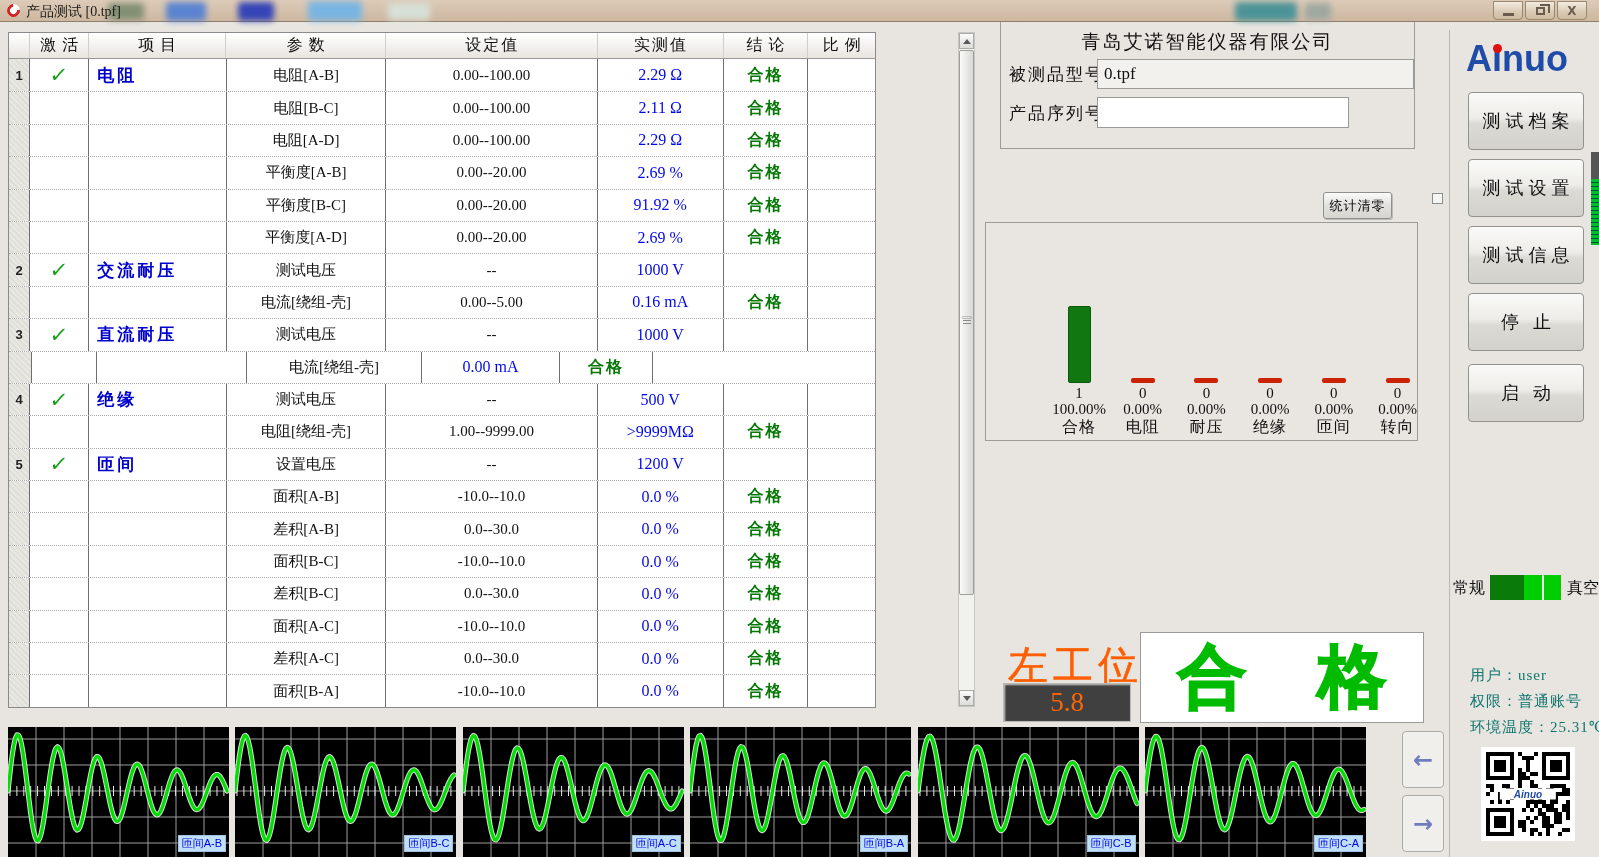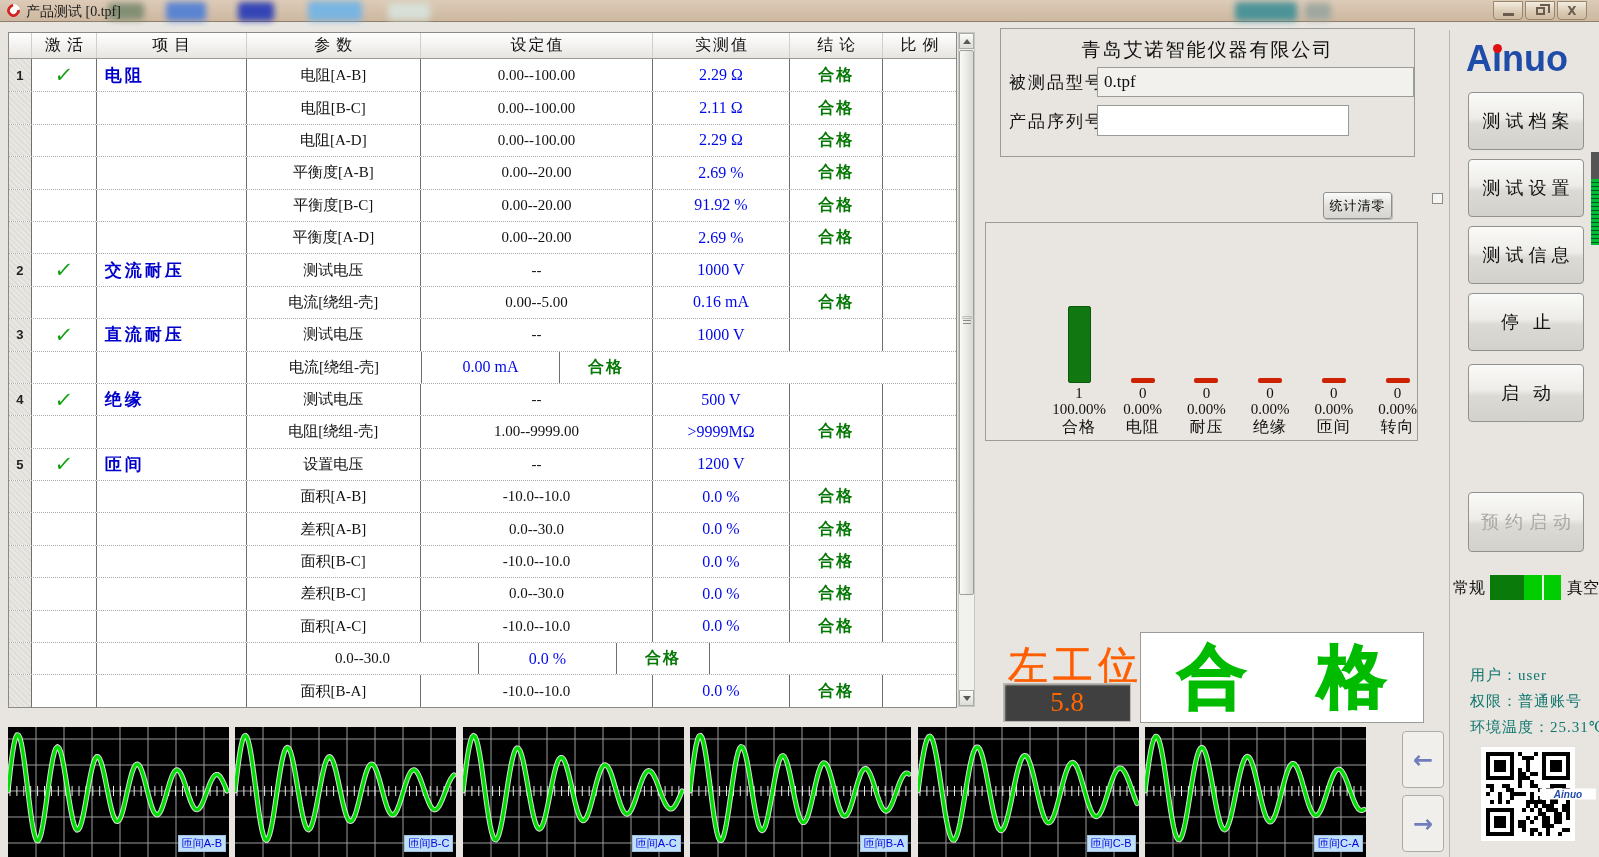--- a/index.html
+++ b/index.html
@@ -16,21 +16,21 @@
   .win-title { position:absolute; left:26px; top:3px; font:14px "Liberation Serif",serif; color:#1A1A1A; }
   .win-btn { position:absolute; top:1px; width:30px; height:19px; border:1px solid #97876F;
              border-radius:0 0 4px 4px; background:linear-gradient(#F4ECDF,#D9C9B3 60%,#CEBBA2);
              display:flex; align-items:center; justify-content:center; cursor:pointer; }
   .glyph-min { width:11px; height:3px; background:#6B5D4D; margin-top:7px; }
   .glyph-restore { width:9px; height:8px; border:2px solid #6B5D4D; background:transparent; position:relative; }
   .glyph-restore:before { content:""; position:absolute; left:2px; top:-5px; width:8px; height:7px; border:2px solid #6B5D4D; border-bottom:none; border-left:none; }
   .glyph-close { font:bold 12px "DejaVu Sans",sans-serif; color:#6B5D4D; }
 
   
-  .table-wrap { position:absolute; left:8px; top:32px; width:949px; background:#FDFDFD;
+  .table-wrap { position:absolute; left:8px; top:32px; width:868px; background:#FDFDFD;
                 border:1px solid #8A8A8A; }
   .thead { display:flex; height:26px; background:linear-gradient(#FFFFFF,#E8E5E0);
            border-bottom:1px solid #999; }
   .th { display:flex; align-items:center; justify-content:center; font-size:16px; color:#111;
         letter-spacing:6px; text-indent:6px; border-left:1px solid #CFCFCF; }
   .trow { display:flex; height:32.4px; border-top:1px dotted #A9A9A9; background:#fff; }
   .trow:first-child { border-top:none; }
   .c { display:flex; align-items:center; justify-content:center; font-size:15px; color:#111;
        border-left:1px solid #6F6F6F; overflow:hidden; }
   .w-rowhead { width:22px; border-left:none; background:repeating-linear-gradient(45deg,#E9E7E2 0 2px,#E0DED8 2px 4px); }
@@ -54,21 +54,21 @@
              background:#F1F1EE; border:1px solid #C6C6C2; }
   .sb-arrow { position:absolute; left:0; width:15px; height:16px; background:linear-gradient(#FBFBFA,#DCDCD8);
               border:1px solid #ABABA6; display:flex; align-items:center; justify-content:center; cursor:pointer; }
   .sb-tri-up { width:0; height:0; border-left:4px solid transparent; border-right:4px solid transparent; border-bottom:5px solid #5A5A5A; }
   .sb-tri-dn { width:0; height:0; border-left:4px solid transparent; border-right:4px solid transparent; border-top:5px solid #5A5A5A; }
   .sb-thumb { position:absolute; left:0; top:17px; width:15px; height:545px;
               background:linear-gradient(90deg,#FAFAF8,#D8D8D4); border:1px solid #9E9E9A; border-radius:2px; cursor:grab; }
   .sb-grip { position:absolute; left:3px; top:266px; width:8px; height:1px; box-shadow:0 0 0 .5px #8a8a8a, 0 3px 0 0 #8a8a8a, 0 6px 0 0 #8a8a8a; }
 
   
-  .info-box { position:absolute; left:1000px; top:28px; width:415px; height:129px;
+  .info-box { position:absolute; left:1000px; top:20px; width:415px; height:129px;
               border:1px solid #9B9B97; background:#E8E5E0; }
   .company { position:absolute; left:0; top:8px; width:100%; text-align:center; font-size:19px;
              letter-spacing:2px; color:#111; }
   .fld-label { position:absolute; font-size:17px; color:#111; letter-spacing:2px; }
   .fld-input { position:absolute; border:1px solid #9A9A96; font:17px "Liberation Serif",serif;
                padding:0 6px; color:#111; outline:none; }
   .inp-model { left:96px; top:38px; width:317px; height:30px; background:#F2F1EE; }
   .inp-serial { left:96px; top:76px; width:252px; height:31px; background:#FFFFFF; }
 
   .clear-btn { position:absolute; left:1323px; top:192px; width:69px; height:27px;
@@ -116,21 +116,21 @@
   .side-btn.disabled { color:#A9A8A4; }
   .mode-row { position:absolute; left:0px; top:545px; width:150px; height:26px; }
   .mode-label { position:absolute; top:3px; font-size:16px; color:#111; }
   .mode-toggle { position:absolute; left:40px; top:0px; width:73px; height:25px; display:flex; cursor:pointer; }
   .seg-dark { width:34px; height:100%; background:#0A7A0A; }
   .seg-bright { height:100%; background:#00CE00; }
   .seg-line { width:2px; height:100%; background:#EFEFEF; }
   .user-line { position:absolute; left:20px; font-size:15px; color:#0f766e; letter-spacing:1px; white-space:nowrap; }
   .qr-wrap { position:absolute; left:31px; top:717px; width:94px; height:94px; background:#fff; }
   .qr-center-chip { position:absolute; left:50%; top:50%; transform:translate(-50%,-50%);
-                    background:#fff; padding:0 14px; font:bold italic 10px "Liberation Sans",sans-serif; color:#1E4CA8;margin-left:40px; }
+                    background:#fff; padding:0 14px; font:bold italic 10px "Liberation Sans",sans-serif; color:#1E4CA8; }
 
   
   .level-stripe { position:absolute; left:1591px; top:152px; width:8px; height:93px; background:#555; }
   .level-stripe .green { position:absolute; left:0; top:27px; width:8px; height:66px;
       background:repeating-linear-gradient(180deg,#00BB33 0 3px,#035523 3px 4px); }
 
   
   .pager-btn { position:absolute; left:1402px; width:42px; height:57px; background:#F0EFEB;
                border:1px solid #ABABA7; border-radius:4px; display:flex; align-items:center;
                justify-content:center; cursor:pointer; }
@@ -403,20 +403,21 @@
           <div class="c w-meas">0.0 %</div>
           <div class="c w-res">合格</div>
           <div class="c w-ratio"></div>
         </div>
         <div class="trow">
           <div class="c w-rowhead">
             <span class="rownum"></span>
           </div>
           <div class="c w-activate"></div>
           <div class="c w-item"></div>
+          <div class="c w-param">差积[A-C]</div>
           <div class="c w-set">0.0--30.0</div>
           <div class="c w-meas">0.0 %</div>
           <div class="c w-res">合格</div>
           <div class="c w-ratio"></div>
         </div>
         <div class="trow">
           <div class="c w-rowhead">
             <span class="rownum"></span>
           </div>
           <div class="c w-activate"></div>
@@ -520,21 +521,20 @@
 
   <div class="sidebar">
     <div class="logo"><span>Aınuo</span><span class="logo-dot"></span></div>
     <div>
         <div class="side-btn" style="top: 62px; position: absolute;">测试档案</div>
         <div class="side-btn" style="top: 129px; position: absolute;">测试设置</div>
         <div class="side-btn" style="top: 196px; position: absolute;">测试信息</div>
         <div class="side-btn two-char" style="top: 263px; position: absolute;">停止</div>
         <div class="side-btn two-char" style="top: 334px; position: absolute;">启动</div>
       </div>
-    <div class="side-btn disabled" style="top:462px;height:60px;letter-spacing:6px;text-indent:6px;">预约启动</div>
     <div class="mode-row">
       <span class="mode-label" style="left:3px;">常规</span>
       <span class="mode-toggle">
         <span class="seg-dark"></span>
         <span class="seg-bright" style="width:18px;"></span>
         <span class="seg-line"></span>
         <span class="seg-bright" style="width:17px;"></span>
       </span>
       <span class="mode-label" style="left:117px;">真空</span>
     </div>

